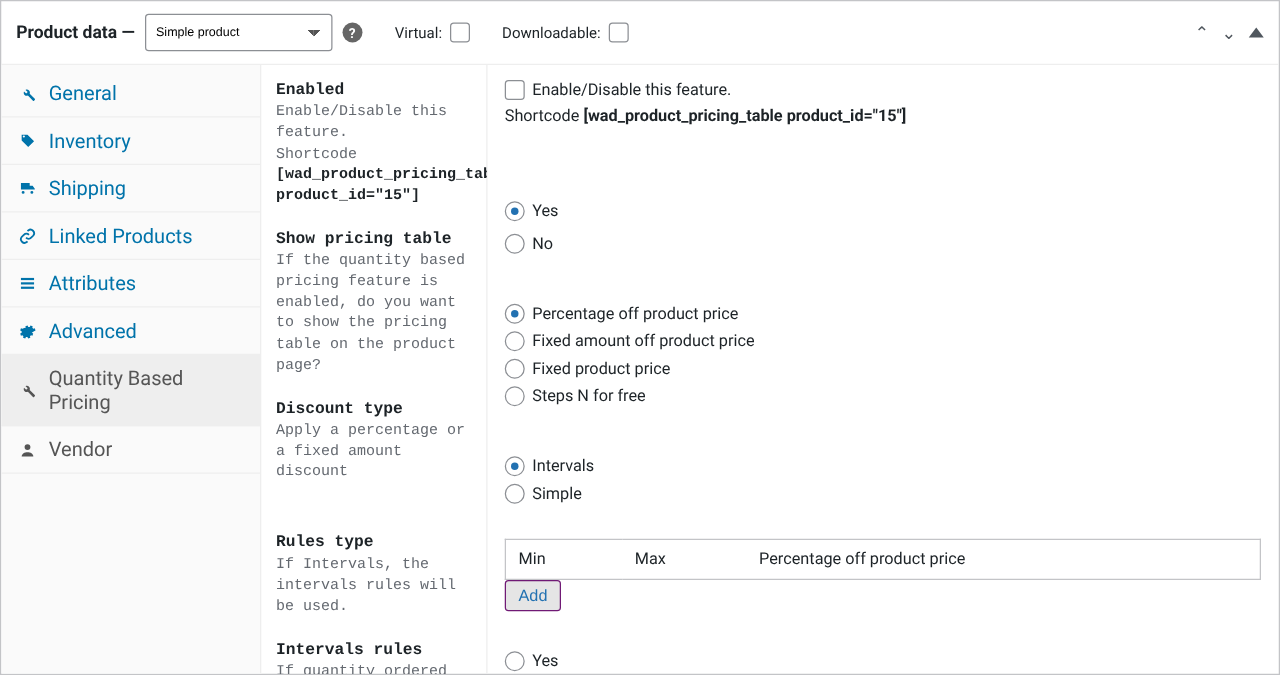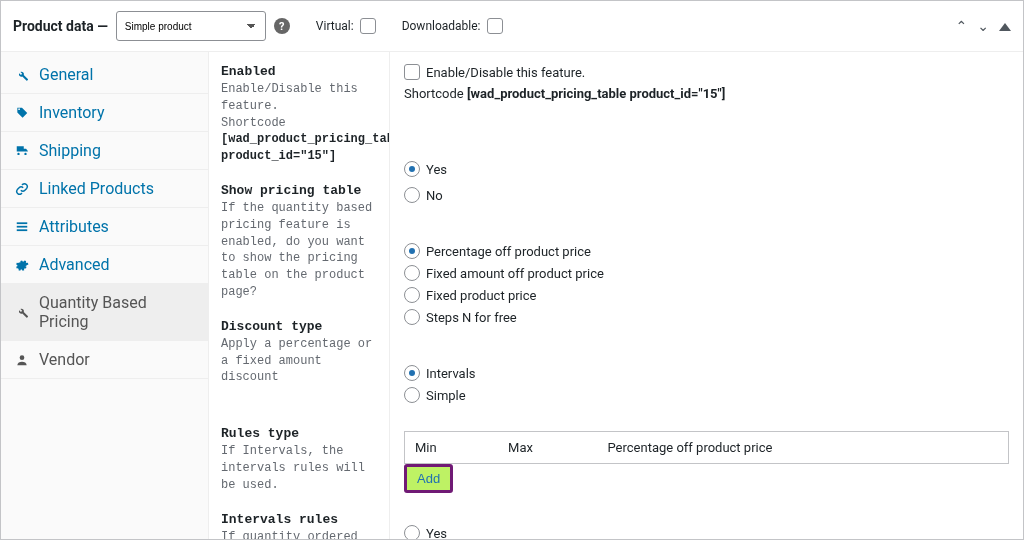--- a/index.html
+++ b/index.html
@@ -135,23 +135,23 @@
   .shortcode-line b { font-weight:700; }
 
   .rules-table {
     border: 1px solid #c3c4c7;
     width: 100%;
     border-collapse: collapse;
     font-size: 13px;
   }
   .rules-table th { text-align: left; font-weight: 400; padding: 8px 10px; color:#1d2327; }
   .add-btn {
-    border: 3px solid #701a75;
+    border: 1px solid #701a75;
     color: #2271b1;
-    background: #bef264;
+    background: #e5e5e5;
     padding: 4px 10px;
     border-radius: 3px;
     font-size: 13px;
     cursor: pointer;
   }
 </style>
 </head>
 <body>
 
 <div class="panel">

